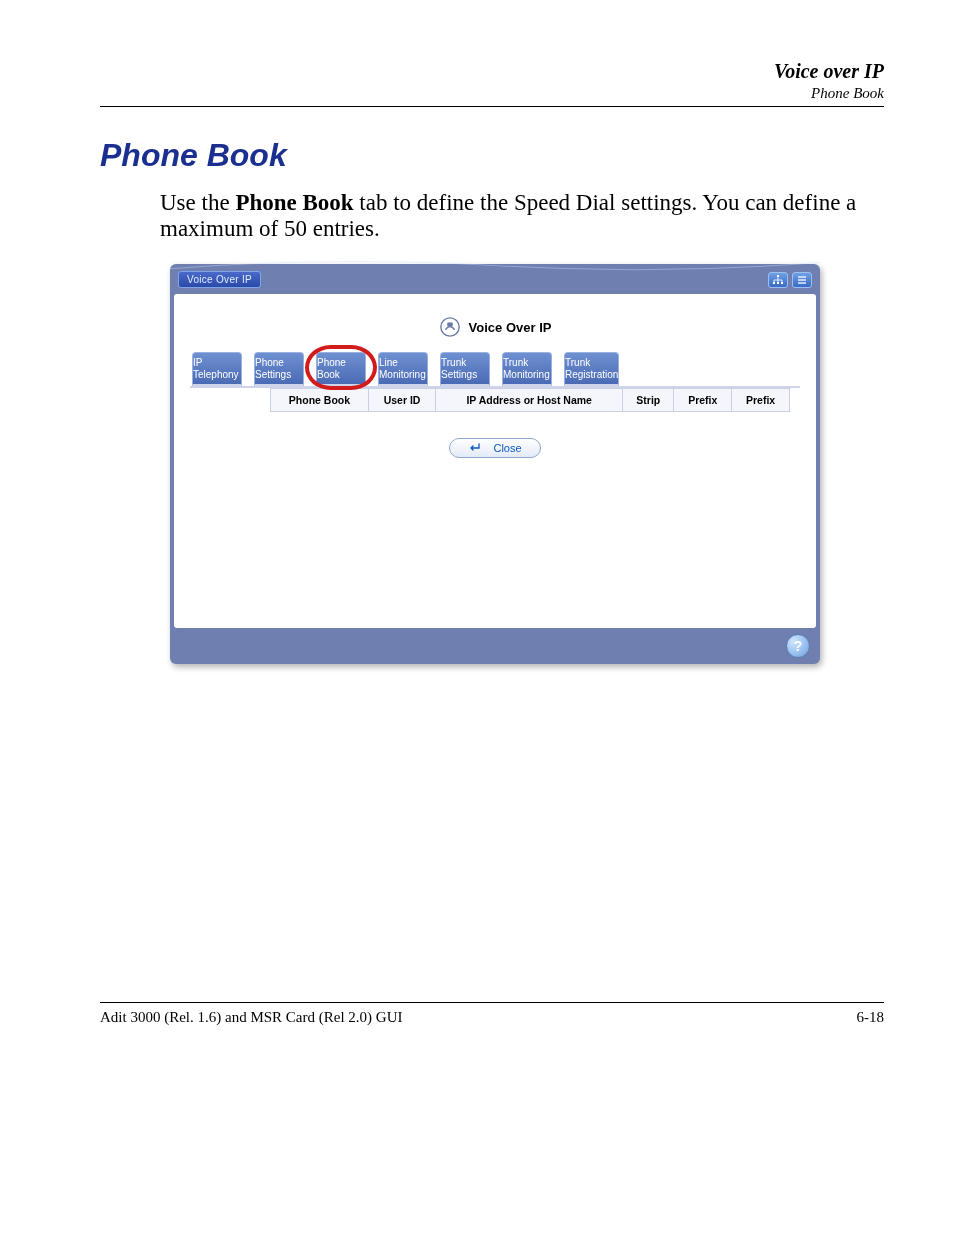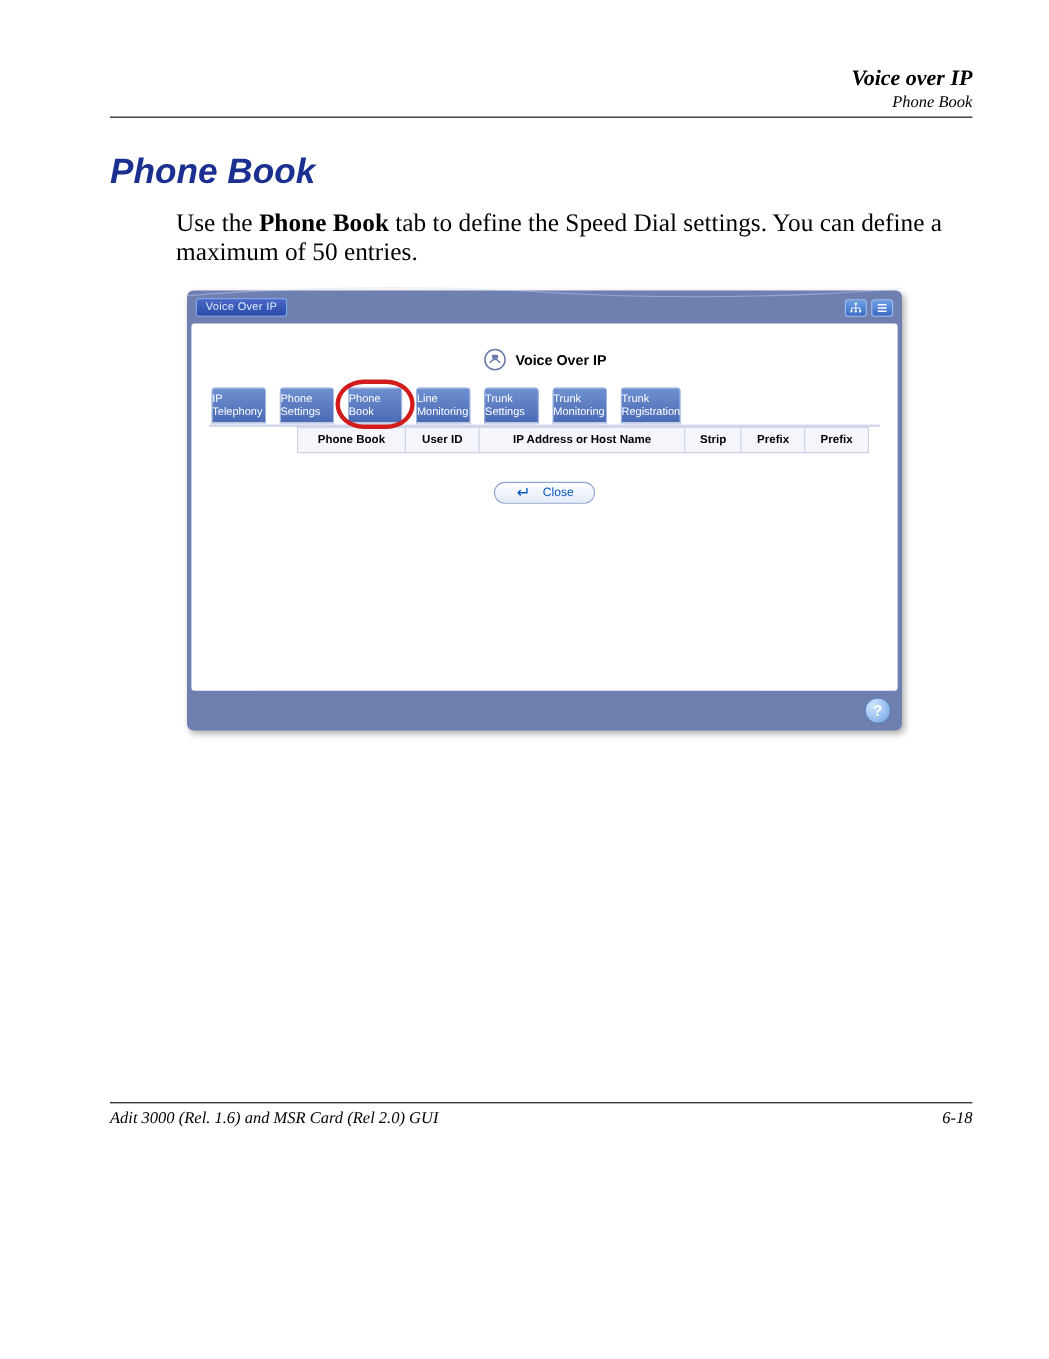--- a/index.html
+++ b/index.html
@@ -193,21 +193,21 @@
   }
 
   
   .pg-footer {
     position:absolute;
     left:100px; right:70px; bottom:40px;
   }
   .pg-footer hr{
     border:none;border-top:1.2px solid #000;margin-bottom:6px;
   }
-  .pg-footer .row{display:flex;justify-content:space-between;font-style:italic;font-size:15px;}
+  .pg-footer .row{display:flex;justify-content:space-between;font-size:15px;}
 </style>
 </head>
 <body>
 
 <div class="page">
   <div class="hdr">
     <div class="hdr-top">Voice over IP</div>
     <div class="hdr-sub">Phone Book</div>
   </div>
   <hr class="hdr-rule">

